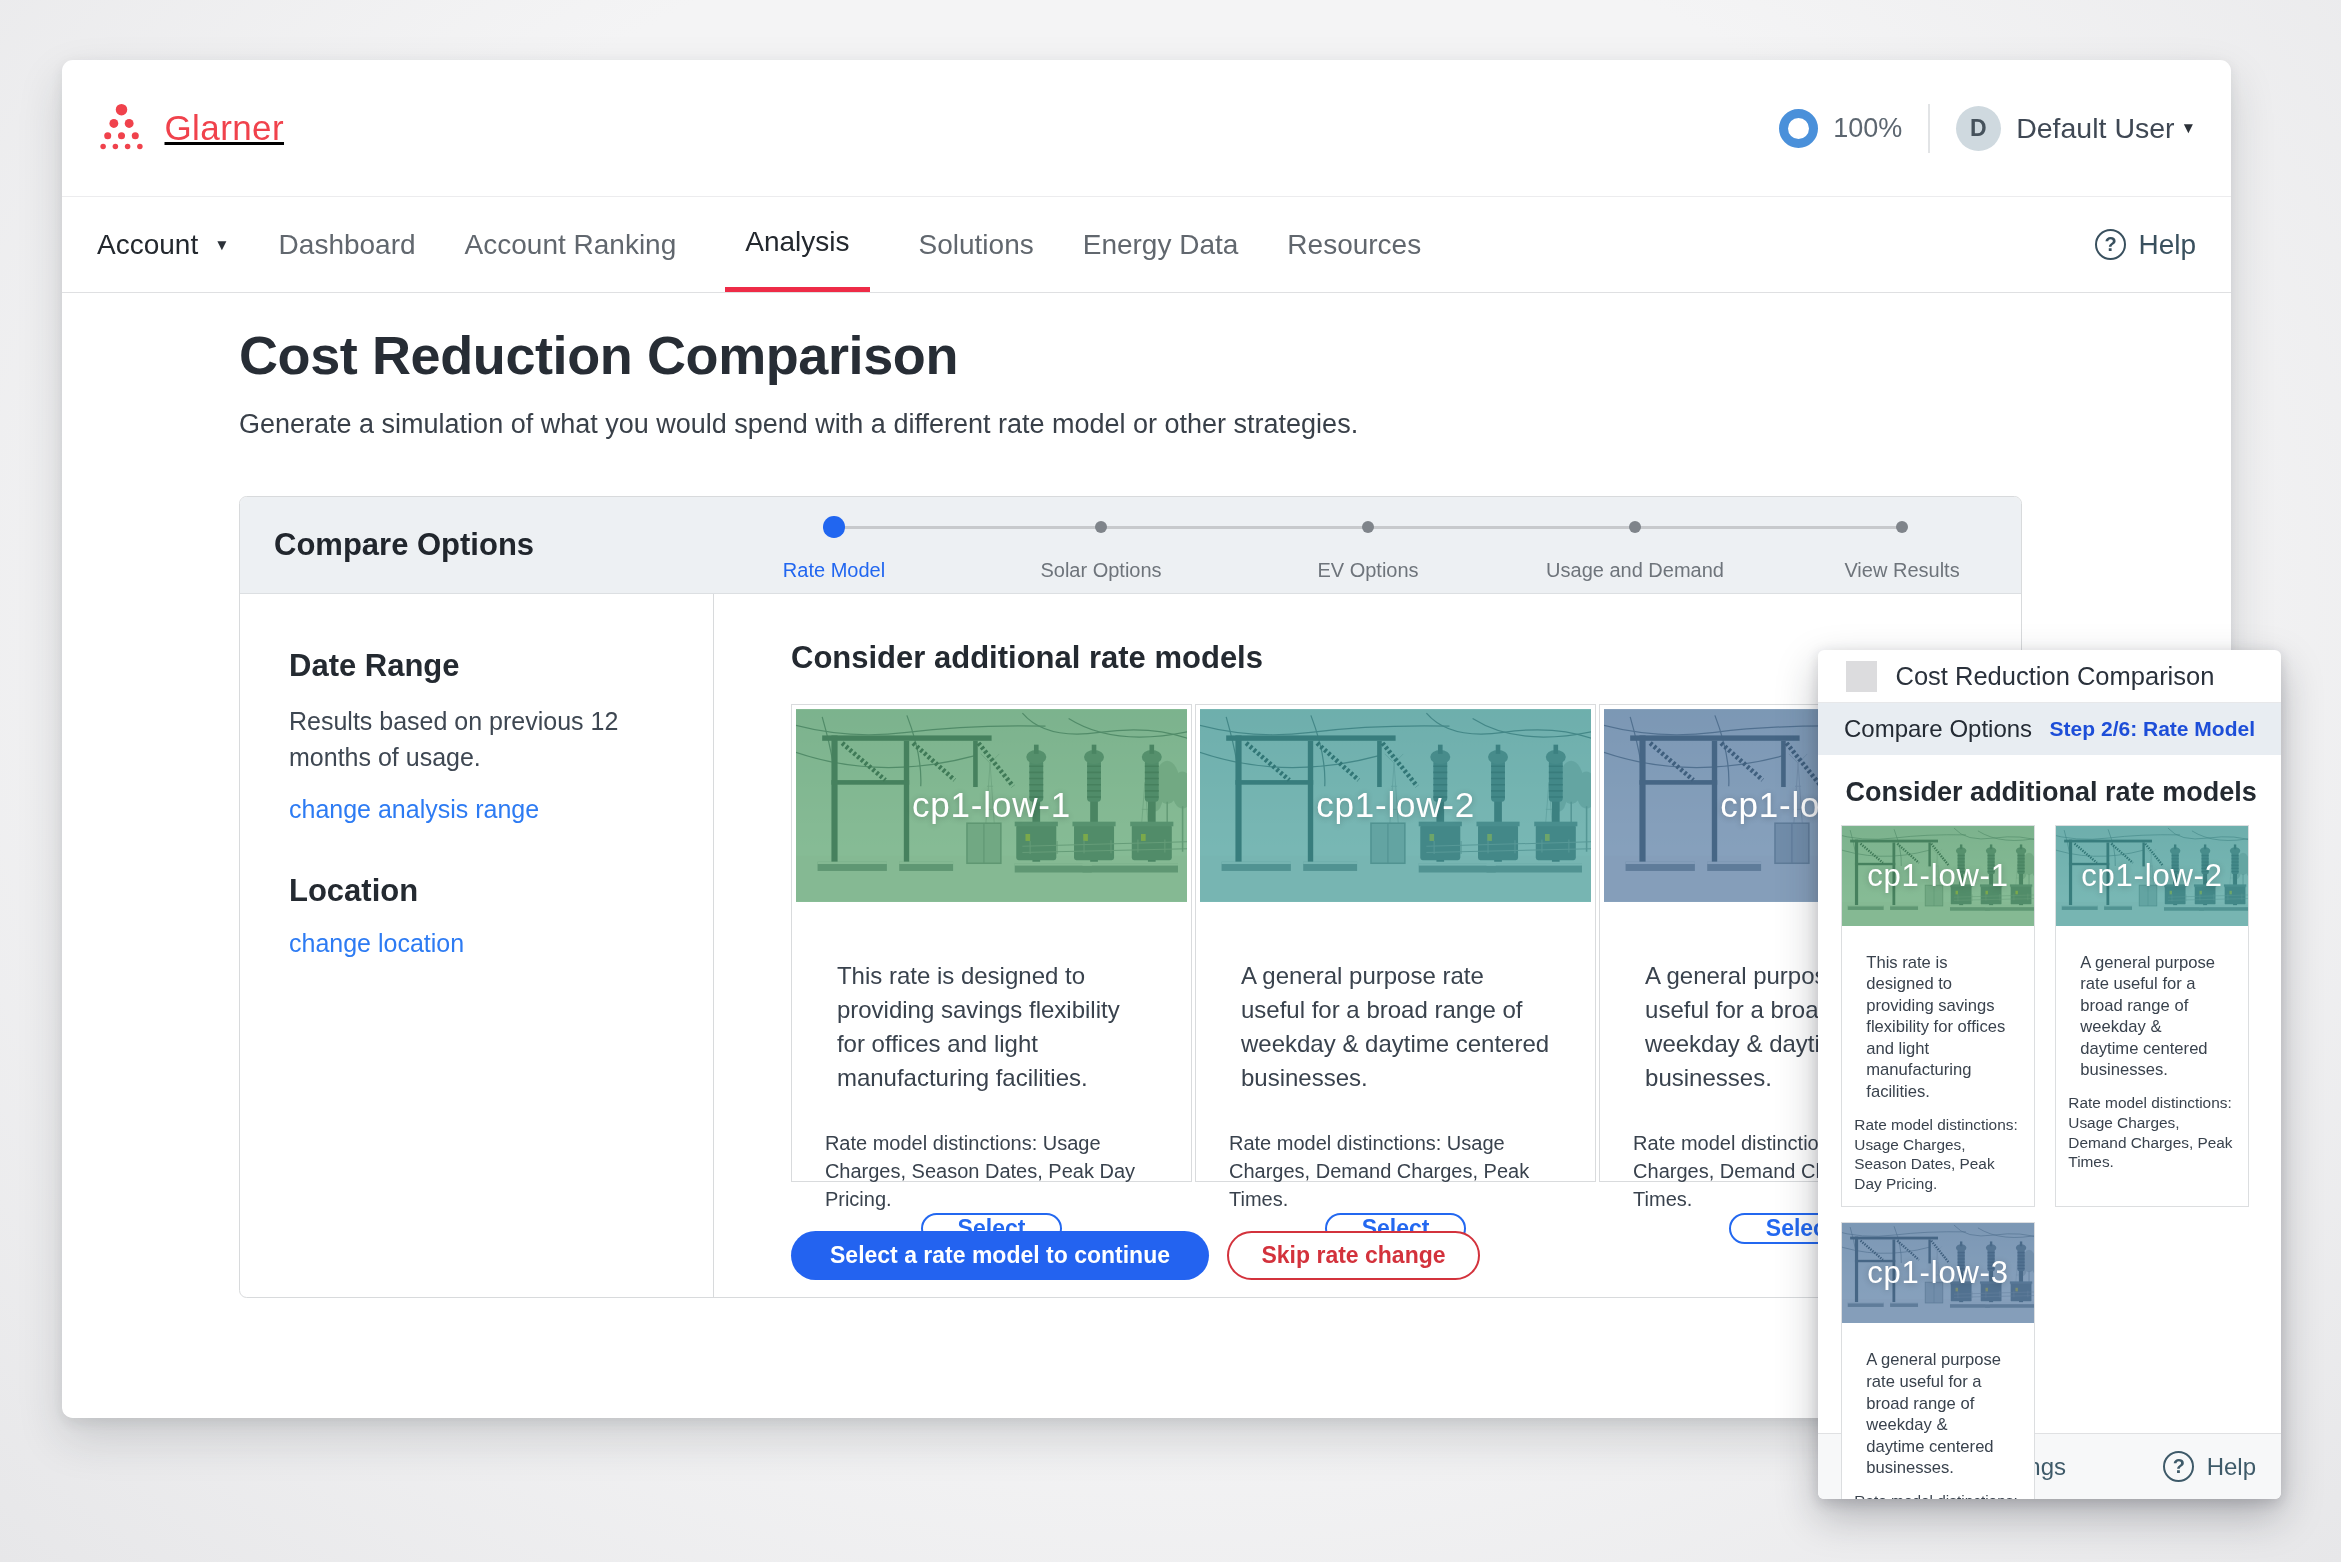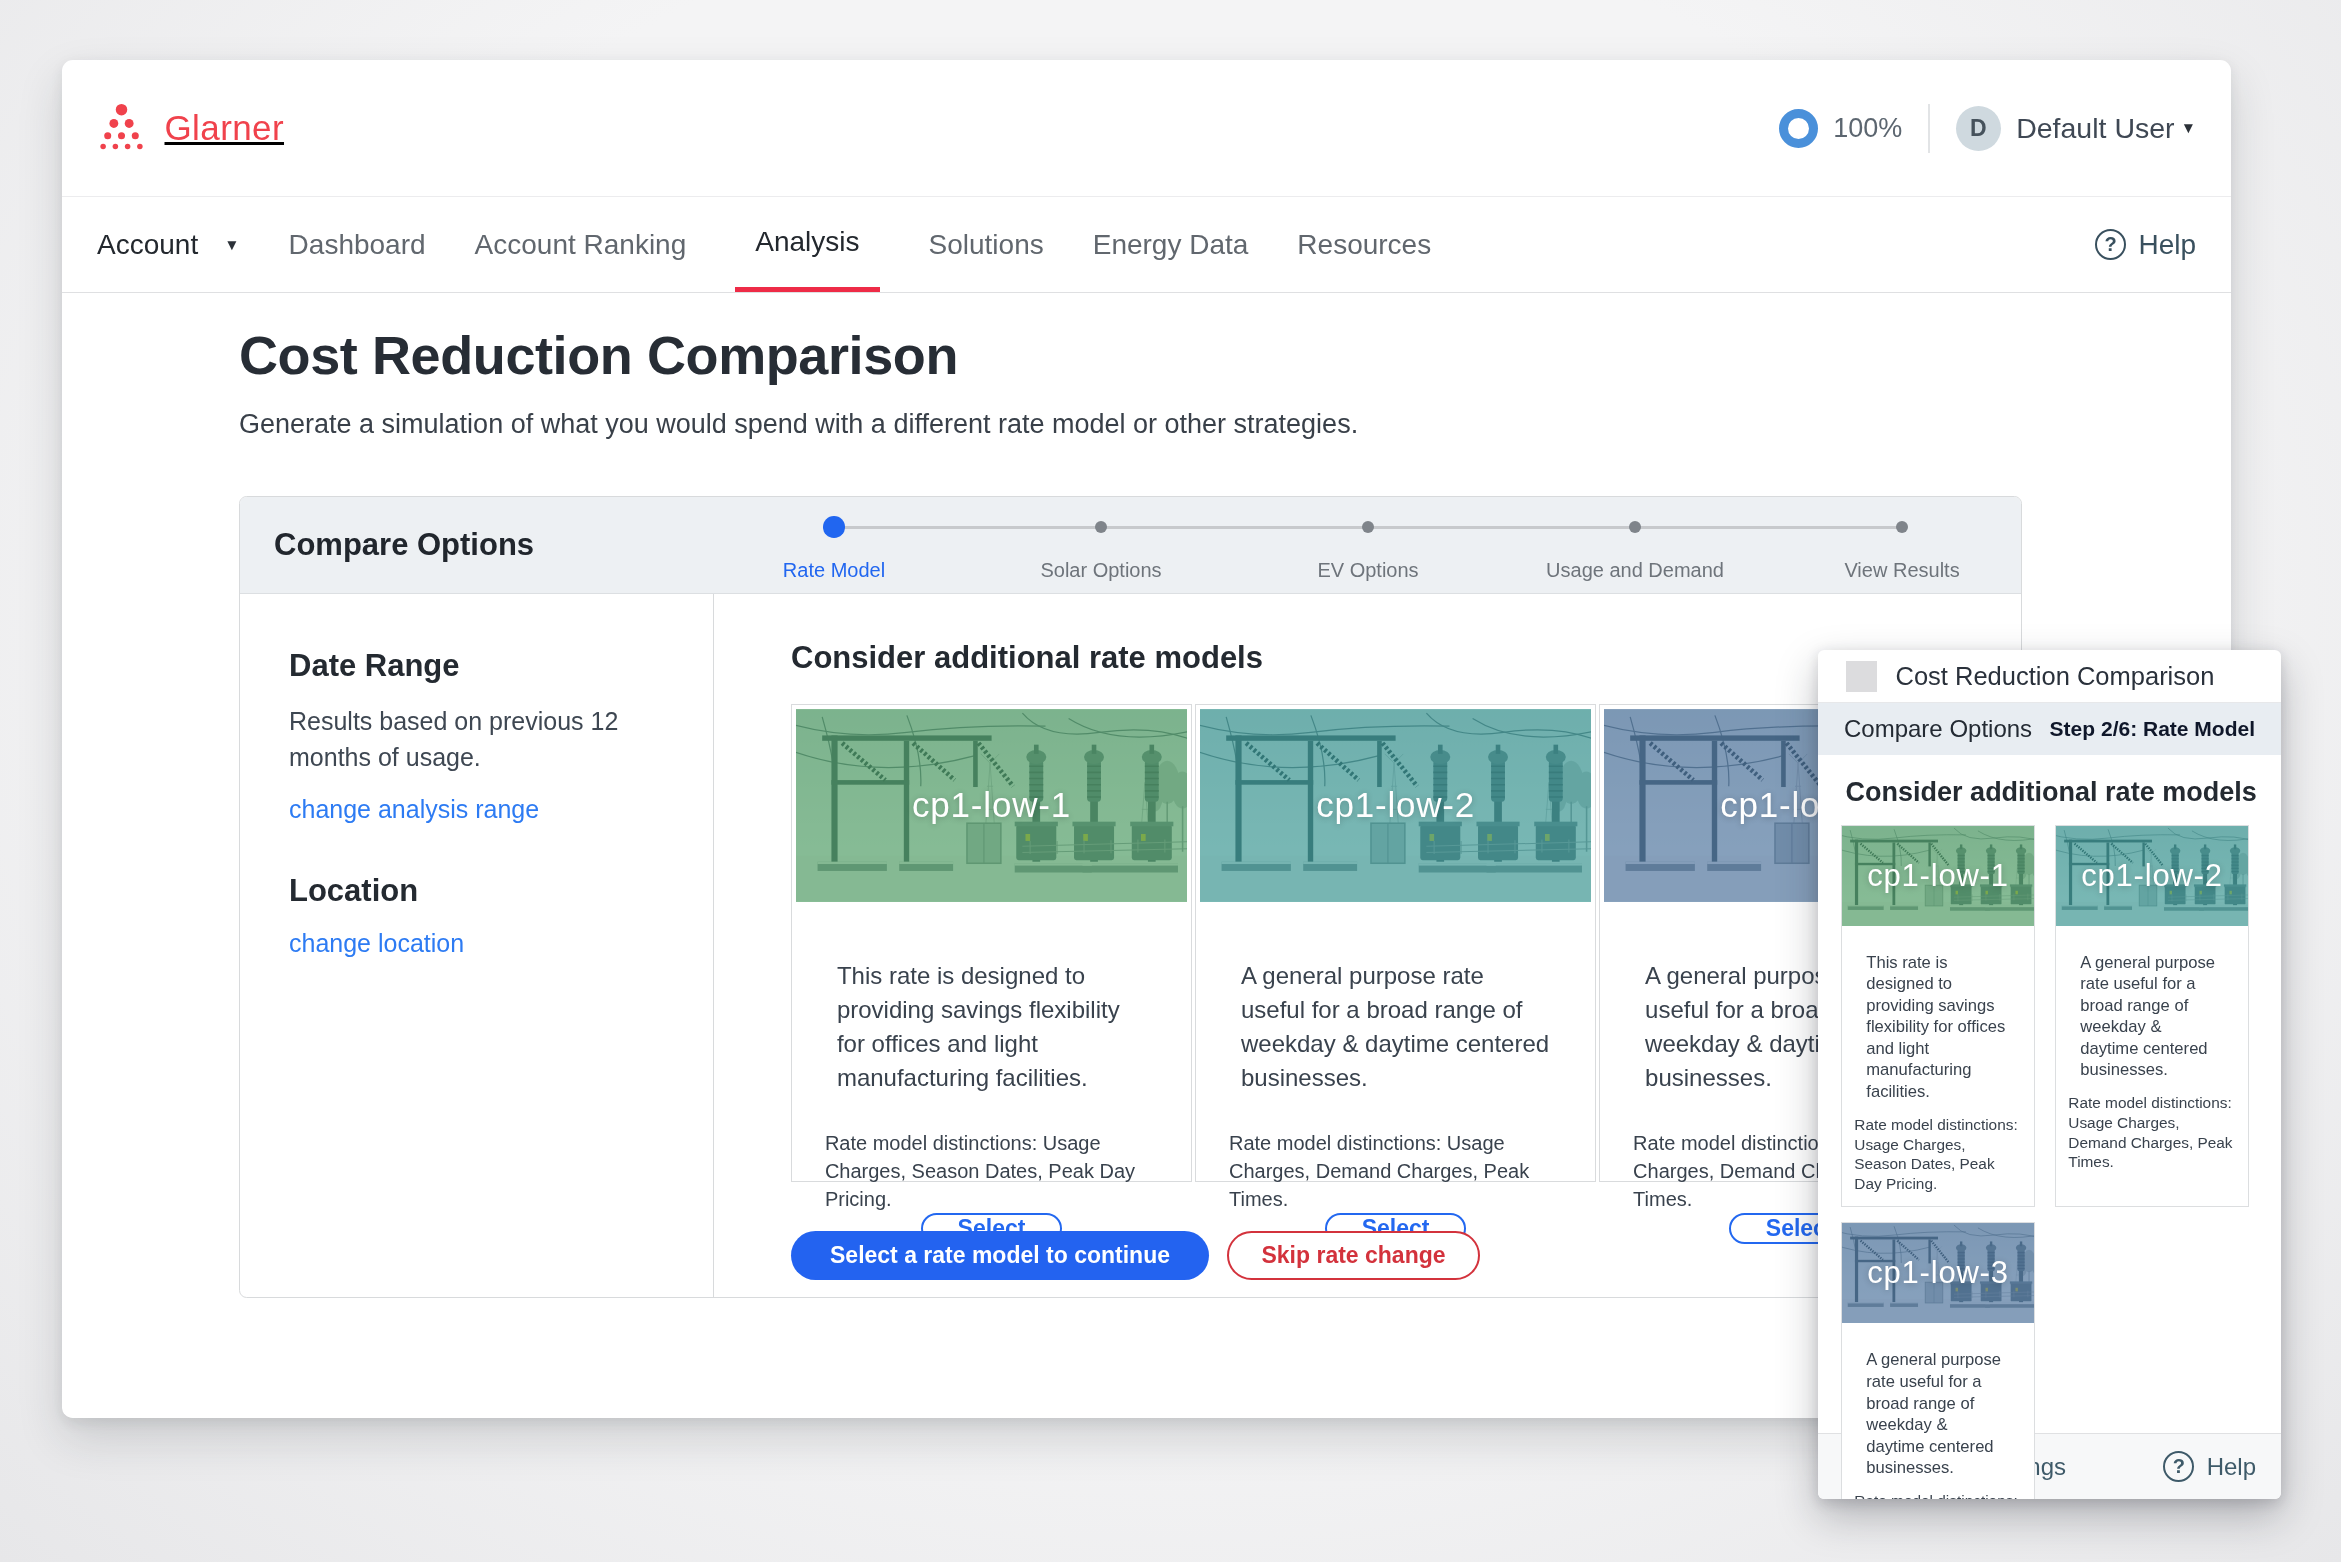--- a/index.html
+++ b/index.html
@@ -23,21 +23,21 @@
   .ring{width:39px;height:39px;border-radius:50%;border:9.3px solid #4a90da;background:#fff;box-sizing:border-box;flex:none;}
   .pct{font-size:27px;color:#5c6670;margin-left:15.4px;}
   .vdiv{width:1.5px;height:49px;background:#e2e4e6;margin:0 26px;}
   .avatar{width:45px;height:45px;border-radius:50%;background:#cfd9df;color:#46525c;
     font-weight:700;font-size:23px;display:flex;align-items:center;justify-content:center;flex:none;}
   .username{font-size:28.5px;color:#3f4854;margin-left:15.4px;}
   .caret{font-size:15.4px;color:#2b3138;margin-left:6.2px;}
 
   .main-nav{height:97px;display:flex;align-items:center;padding:0 35px;column-gap:49px;
     border-top:0.8px solid #ececee;border-bottom:0.8px solid #dfe0e2;box-sizing:border-box;}
-  .nav-item{font-size:28px;color:#61676e;height:100%;display:flex;align-items:center;gap:20px;cursor:pointer;}
+  .nav-item{font-size:28px;color:#61676e;height:100%;display:flex;align-items:center;gap:10px;cursor:pointer;}
   .nav-item.strong{color:#23282e;}
   .nav-item.active{color:#23282e;padding:0 20px;border-bottom:5.4px solid #ee2b47;box-sizing:border-box;}
   .nav-help{margin-left:auto;display:flex;gap:12.3px;color:#39505e;font-size:28px;align-items:center;cursor:pointer;}
   .qmark{width:31px;height:31px;border:2.3px solid #39505e;border-radius:50%;font-size:20px;font-weight:700;
     display:flex;align-items:center;justify-content:center;box-sizing:border-box;}
 
   .page-head{padding:31px 0 0 177px;}
   .page-title{margin:0;font-size:54px;font-weight:700;color:#272d35;letter-spacing:-0.4px;}
   .page-subtitle{margin:23px 0 0;font-size:27px;color:#394049;}
 
@@ -89,21 +89,21 @@
   .overlay-window{position:absolute;left:1818px;top:650px;width:463px;height:849px;background:#fff;
     border-radius:6.2px;z-index:10;display:flex;flex-direction:column;overflow:hidden;
     box-shadow:0 17px 42px rgba(25,30,38,.28),0 3.9px 12.3px rgba(25,30,38,.15);}
   .ov-header{height:52px;flex:none;display:flex;align-items:center;gap:18.5px;padding:0 28px;
     border-bottom:0.8px solid #e7e8ea;}
   .ov-app-icon{width:31px;height:31px;background:#dcdcde;flex:none;}
   .ov-title{font-size:25.5px;color:#2a313b;}
   .ov-stepbar{height:52px;flex:none;background:#e8edf2;display:flex;align-items:center;
     justify-content:space-between;padding:0 26px;}
   .ov-section{font-size:24px;color:#232a33;}
-  .ov-step{font-size:21px;font-weight:700;color:#0f172a;}
+  .ov-step{font-size:21px;font-weight:700;color:#1d4ed8;}
   .ov-body{flex:1;padding:0 23px;position:relative;min-height:0;}
   .ov-h{font-size:27px;font-weight:700;color:#242a31;margin:21.6px 0 17px 4.6px;}
   .ov-cards{display:grid;grid-template-columns:194px 194px;gap:15.4px 20px;}
   .ov-card{border:0.8px solid #dcdee0;background:#fff;display:flex;flex-direction:column;cursor:pointer;}
   .ov-photo{height:100px;position:relative;overflow:hidden;flex:none;}
   .ov-photo .photo-label{font-size:31px;}
   .ov-card-body{padding:14px 12.3px 12.3px;}
   .ov-card .card-desc{font-size:16.6px;line-height:1.3;max-width:none;}
   .ov-card .card-dist{font-size:15.4px;line-height:1.28;margin:12.3px 0 0;max-width:none;}
   .ov-actions{position:relative;margin:-45px 0 0 54px;display:flex;gap:15.4px;z-index:5;}

